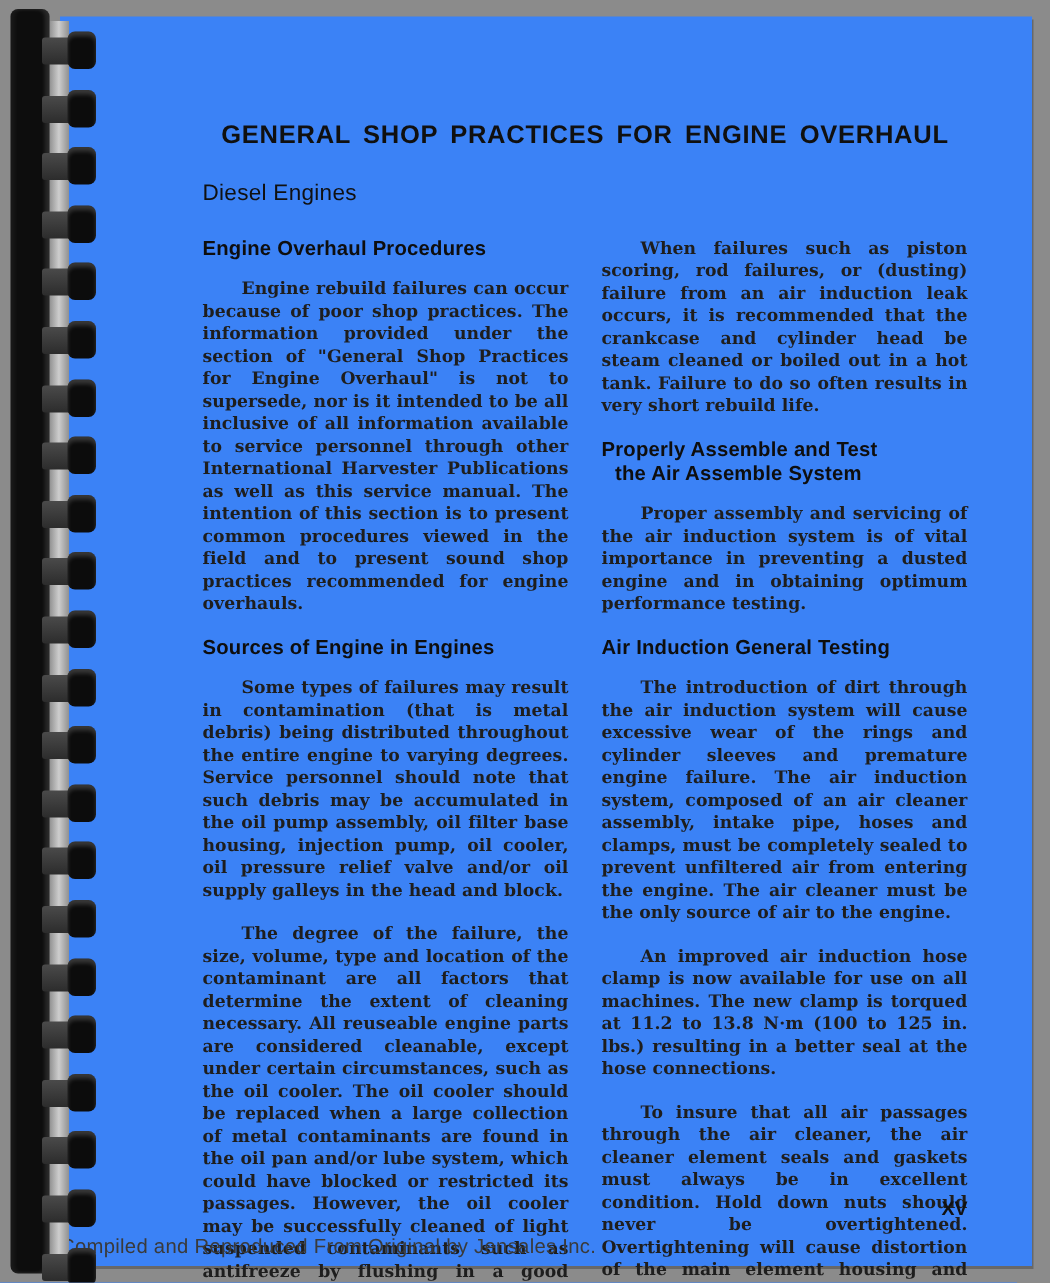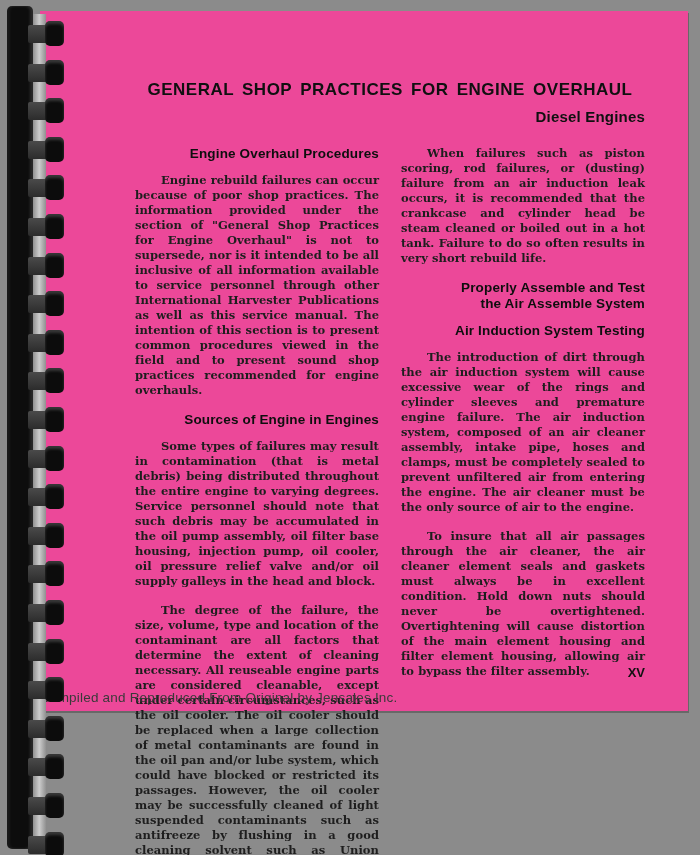--- a/index.html
+++ b/index.html
@@ -7,22 +7,22 @@
     width:700px;height:855px;
     background:#8b8b8b;
     position:relative;
     overflow:hidden;
     font-family:"Liberation Sans",sans-serif;
   }
   
   .page{
     position:absolute;
     left:40px;top:11px;
-    width:648px;height:700px;
-    background:#ec4899;
+    width:648px;height:833px;
+    background:#3b82f6;
     box-shadow:1px 2px 0 rgba(40,40,40,.35);
   }
   
   .binding{position:absolute;left:0;top:0;width:70px;height:855px;z-index:5;}
   .loop-strip{
     position:absolute;left:31px;top:14px;bottom:12px;width:15px;
     background:linear-gradient(90deg,#7d7d7d,#cdcdcd 55%,#909090);
   }
   .spine{
     position:absolute;left:7px;top:6px;width:26px;height:843px;
@@ -44,34 +44,33 @@
   .content{
     position:absolute;left:95px;right:43px;top:0;
   }
   .title{
     margin:69px 0 0 0;
     text-align:center;
     font-size:17px;font-weight:bold;color:#101010;
     letter-spacing:.5px;word-spacing:3px;
   }
   .subtitle{
-    margin:8px 0 0 0;
-    text-align:right;
-    font-size:15px;font-weight:bold;color:#101010;
+    margin:20px 0 0 0;
+    text-align:left;
+    font-size:15px;font-weight:normal;color:#101010;
     letter-spacing:.2px;
   }
   .columns{
     display:flex;gap:22px;margin-top:21px;
   }
   .col{flex:1;min-width:0;}
   .col h3{
     font-size:13.5px;font-weight:bold;color:#0e0e0e;
     line-height:16px;letter-spacing:.15px;
     margin:0 0 11px 0;
-    text-align:right;
   }
   .col h3.spaced{}
   .col h3 .l2{display:block;padding-left:9px;}
   .col p{
     font-family:"DejaVu Serif","Liberation Serif",serif;
     font-size:11.5px;line-height:15px;color:#1e1e1e;
     text-align:justify;text-indent:26px;
     letter-spacing:.05px;
     margin:0 0 14px 0;
     font-weight:bold;
@@ -100,22 +99,24 @@
         <h3>Engine Overhaul Procedures</h3>
         <p>Engine rebuild failures can occur because of poor shop practices. The information provided under the section of "General Shop Practices for Engine Overhaul" is not to supersede, nor is it intended to be all inclusive of all information available to service personnel through other International Harvester Publications as well as this service manual. The intention of this section is to present common procedures viewed in the field and to present sound shop practices recommended for engine overhauls.</p>
         <h3 class="spaced">Sources of Engine in Engines</h3>
         <p>Some types of failures may result in contamination (that is metal debris) being distributed throughout the entire engine to varying degrees. Service personnel should note that such debris may be accumulated in the oil pump assembly, oil filter base housing, injection pump, oil cooler, oil pressure relief valve and/or oil supply galleys in the head and block.</p>
         <p>The degree of the failure, the size, volume, type and location of the contaminant are all factors that determine the extent of cleaning necessary. All reuseable engine parts are considered cleanable, except under certain circumstances, such as the oil cooler. The oil cooler should be replaced when a large collection of metal contaminants are found in the oil pan and/or lube system, which could have blocked or restricted its passages. However, the oil cooler may be successfully cleaned of light suspended contaminants such as antifreeze by flushing in a good cleaning solvent such as Union Carbide's Butyl Cellosolve.</p>
       </div>
 
       <div class="col">
         <p>When failures such as piston scoring, rod failures, or (dusting) failure from an air induction leak occurs, it is recommended that the crankcase and cylinder head be steam cleaned or boiled out in a hot tank. Failure to do so often results in very short rebuild life.</p>
         <h3 class="spaced"><span>Properly Assemble and Test</span><span class="l2">the Air Assemble System</span></h3>
-        <h3 class="spaced">Air Induction System Testing</h3>
+        <p>Proper assembly and servicing of the air induction system is of vital importance in preventing a dusted engine and in obtaining optimum performance testing.</p>
+        <h3 class="spaced">Air Induction General Testing</h3>
         <p>The introduction of dirt through the air induction system will cause excessive wear of the rings and cylinder sleeves and premature engine failure. The air induction system, composed of an air cleaner assembly, intake pipe, hoses and clamps, must be completely sealed to prevent unfiltered air from entering the engine. The air cleaner must be the only source of air to the engine.</p>
+        <p>An improved air induction hose clamp is now available for use on all machines. The new clamp is torqued at 11.2 to 13.8 N·m (100 to 125 in. lbs.) resulting in a better seal at the hose connections.</p>
         <p>To insure that all air passages through the air cleaner, the air cleaner element seals and gaskets must always be in excellent condition. Hold down nuts should never be overtightened. Overtightening will cause distortion of the main element housing and filter element housing, allowing air to bypass the filter assembly.</p>
       </div>
     </div>
   </div>
 
   <div class="page-number">XV</div>
   <div class="credit">Compiled and Reproduced From Original by Jensales Inc.</div>
 </div>
 
 <div class="binding">

